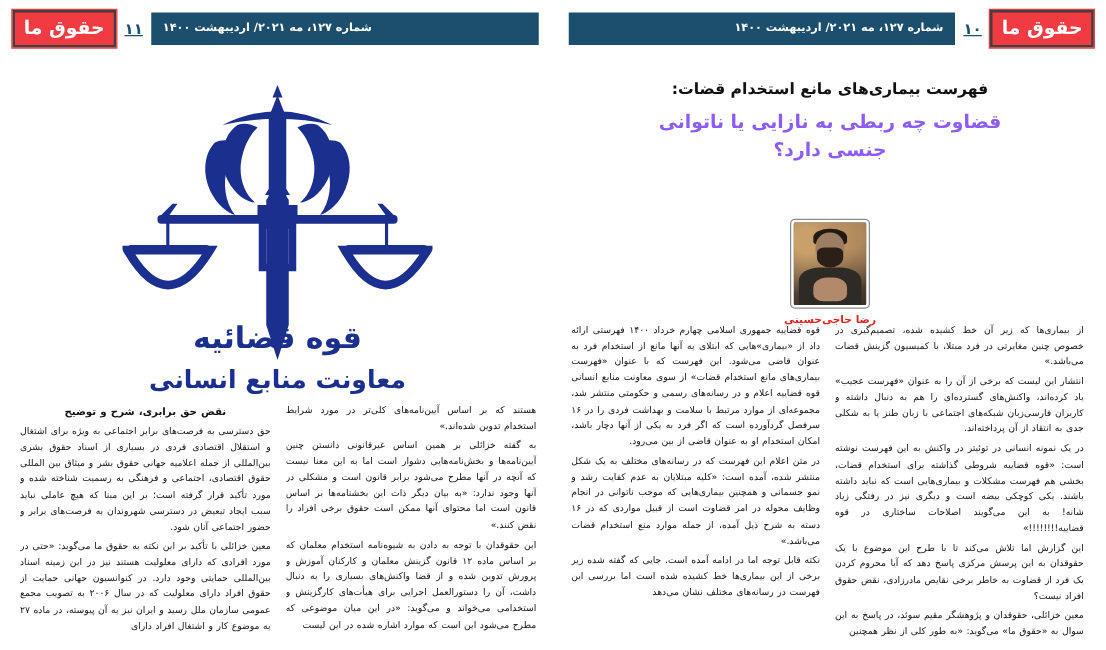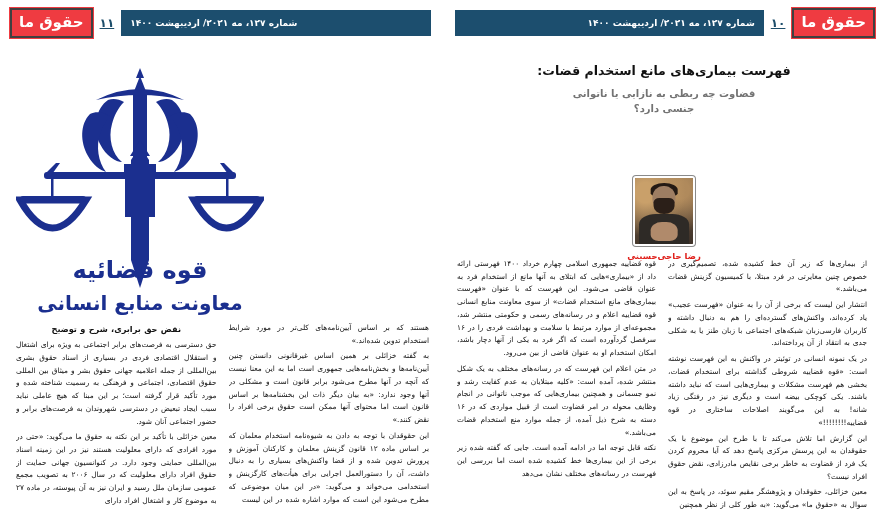--- a/index.html
+++ b/index.html
@@ -51,21 +51,21 @@
 
   
   .headline-wrap{
     padding:16px 24px 0 24px;text-align:center;
   }
   .kicker{
     color:#111111;font-size:12.5px;font-weight:bold;
     line-height:1.5;margin-bottom:5px;
   }
   .headline{
-    color:#737373;font-size:10px;font-weight:bold;
+    color:#8b5cf6;font-size:15px;font-weight:bold;
     line-height:1.55;
   }
 
   .author-block{
     position:absolute;top:176px;left:0;right:0;
     display:flex;flex-direction:column;align-items:center;
   }
   .author-photo{
     width:58px;height:66px;
     border:2px solid #ffffff;
@@ -136,23 +136,22 @@
     word-spacing:.5px;
   }
   .col p{margin:0 0 3px 0;}
 
   
   .cols-right{top:258px;bottom:4px;padding:0 18px 0 14px;}
   .cols-right .col{height:256px;}
 
   
   .emblem-wrap{
-    display:flex;justify-content:flex-end;align-items:flex-start;
+    display:flex;justify-content:center;align-items:flex-start;
     padding-top:14px;
-    padding-left:16px;
   }
   .emblem{width:248px;height:268px;display:block;}
 
   .cols-left{top:322px;bottom:4px;padding:0 14px 0 16px;}
   .cols-left .col{height:194px;}
   .sub-head{
     color:#111111;font-weight:bold;font-size:8.2px;
     margin:0 0 3px 0;text-align:center;
   }
 </style>
@@ -249,21 +248,21 @@
           <path d="M112 120 h24 v34 h-24 z" fill="none" stroke="#1b2f8f" stroke-width="6"></path>
         </g>
         <text x="124" y="218" text-anchor="middle" fill="#1b2f8f" font-family="'DejaVu Sans','Liberation Sans',sans-serif" font-size="24" font-weight="bold">قوه قضائیه</text>
         <text x="124" y="250" text-anchor="middle" fill="#1b2f8f" font-family="'DejaVu Sans','Liberation Sans',sans-serif" font-size="20" font-weight="bold">معاونت منابع انسانی</text>
       </svg>
     </div>
 
     <div class="cols cols-left">
       <div class="col">
         <p>هستند که بر اساس آیین‌نامه‌های کلی‌تر در مورد شرایط استخدام تدوین شده‌اند.»</p>
-        <p>به گفته خزائلی بر همین اساس غیرقانونی دانستن چنین آیین‌نامه‌ها و بخش‌نامه‌هایی جمهوری است اما به این معنا نیست که آنچه در آنها مطرح می‌شود برابر قانون است و مشکلی در آنها وجود ندارد: «به بیان دیگر ذات این بخشنامه‌ها بر اساس قانون است اما محتوای آنها ممکن است حقوق برخی افراد را نقض کنند.»</p>
+        <p>به گفته خزائلی بر همین اساس غیرقانونی دانستن چنین آیین‌نامه‌ها و بخش‌نامه‌هایی دشوار است اما به این معنا نیست که آنچه در آنها مطرح می‌شود برابر قانون است و مشکلی در آنها وجود ندارد: «به بیان دیگر ذات این بخشنامه‌ها بر اساس قانون است اما محتوای آنها ممکن است حقوق برخی افراد را نقض کنند.»</p>
         <p>این حقوقدان با توجه به دادن به شیوه‌نامه استخدام معلمان که بر اساس ماده ۱۲ قانون گزینش معلمان و کارکنان آموزش و پرورش تدوین شده و از قضا واکنش‌های بسیاری را به دنبال داشت، آن را دستورالعمل اجرایی برای هیأت‌های کارگزینش و استخدامی می‌خواند و می‌گوید: «در این میان موضوعی که مطرح می‌شود این است که موارد اشاره شده در این لیست</p>
       </div>
       <div class="col">
         <div class="sub-head">نقض حق برابری، شرح و توضیح</div>
         <p>حق دسترسی به فرصت‌های برابر اجتماعی به ویژه برای اشتغال و استقلال اقتصادی فردی در بسیاری از اسناد حقوق بشری بین‌المللی از جمله اعلامیه جهانی حقوق بشر و میثاق بین المللی حقوق اقتصادی، اجتماعی و فرهنگی به رسمیت شناخته شده و مورد تأکید قرار گرفته است؛ بر این مبنا که هیچ عاملی نباید سبب ایجاد تبعیض در دسترسی شهروندان به فرصت‌های برابر و حضور اجتماعی آنان شود.</p>
         <p>معین خزائلی با تأکید بر این نکته به حقوق ما می‌گوید: «حتی در مورد افرادی که دارای معلولیت هستند نیز در این زمینه اسناد بین‌المللی حمایتی وجود دارد. در کنوانسیون جهانی حمایت از حقوق افراد دارای معلولیت که در سال ۲۰۰۶ به تصویب مجمع عمومی سازمان ملل رسید و ایران نیز به آن پیوسته، در ماده ۲۷ به موضوع کار و اشتغال افراد دارای</p>
       </div>
     </div>
   </div>
 

